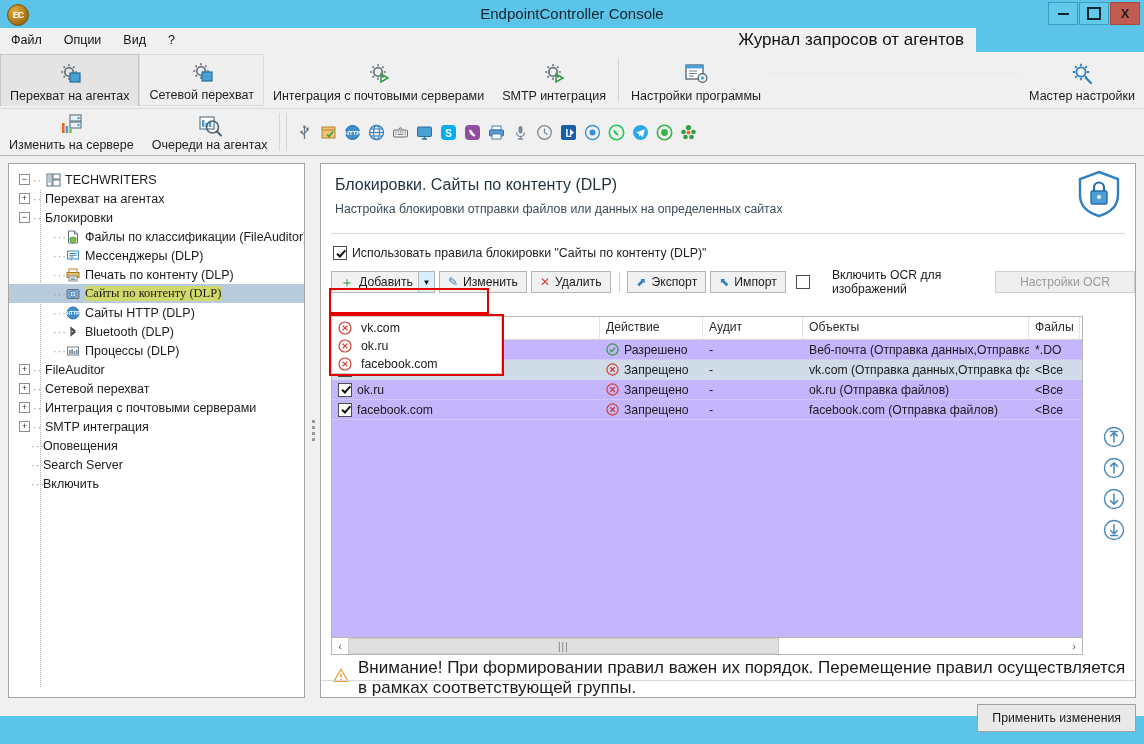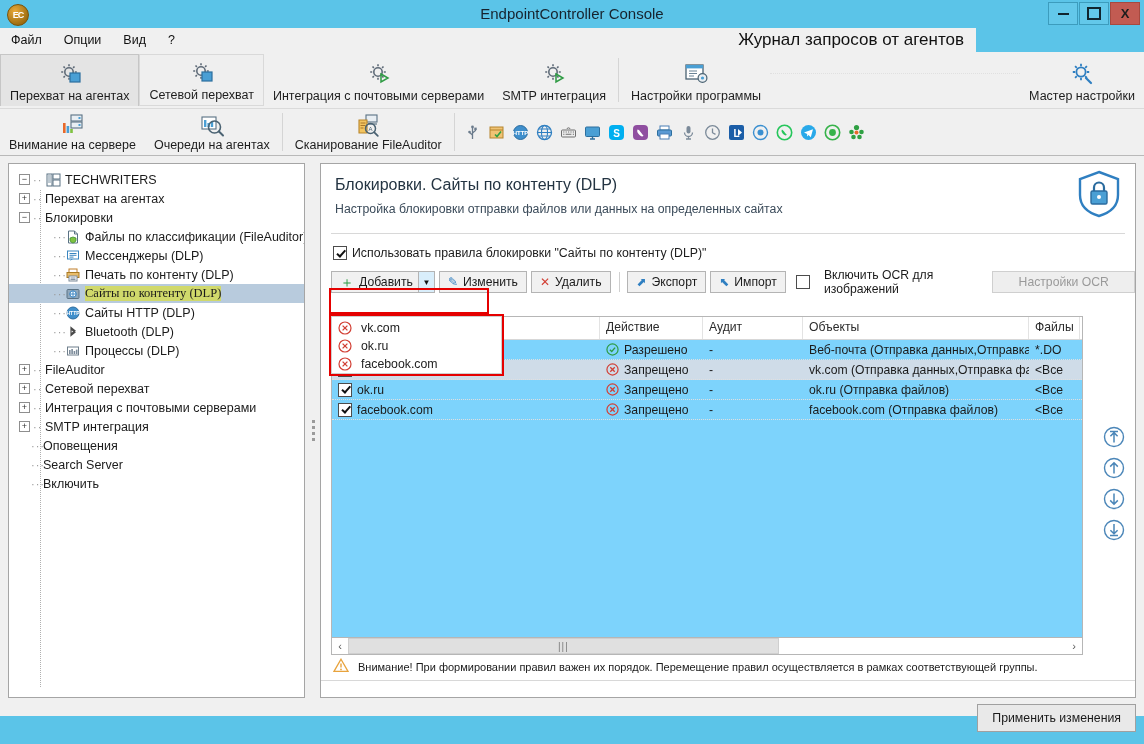--- a/index.html
+++ b/index.html
@@ -137,41 +137,41 @@
   }
   .gbtn.disabled{color:#9a9a9a;background:#eee;border-color:#cfcfcf;align-items:center;}
   .gbtn .glyph{font-size:12px;line-height:1;}
   .gbtn.split{padding-right:0;}
   .gbtn .caretbox{
     width:15px;height:20px;border-left:1px solid #b4b4b4;
     display:inline-flex;align-items:center;justify-content:center;
     background:#d9eefb;
   }
   .gsep{width:1px;height:20px;background:#cfcfcf;margin:0 4px;}
-  .ocr-wrap{display:flex;align-items:center;gap:14px;margin-left:6px;font-size:12.2px;}
+  .ocr-wrap{display:flex;align-items:center;gap:22px;margin-left:6px;font-size:12.2px;}
 
   
   .redbox{
     position:absolute;border:2px solid #e50000;pointer-events:none;
     left:8px;top:124px;width:160px;height:26px;box-sizing:border-box;
   }
   .redbox2{
     position:absolute;border:2px solid #e50000;pointer-events:none;
     left:8px;top:150px;width:175px;height:62px;box-sizing:border-box;
   }
   
   .dropmenu{
     position:absolute;left:10px;top:152px;width:171px;height:58px;
     background:#fff;border:1px solid #cfcfcf;box-sizing:border-box;
     z-index:40;padding:2px 0;
   }
   .dropitem{display:flex;align-items:center;gap:9px;height:18px;padding:0 6px;font-size:12.3px;color:#222;}
 
   
-  .grid{position:absolute;left:10px;top:152px;width:752px;height:322px;border:1px solid #b6b6b6;box-sizing:border-box;background:#7dd3fc;}
+  .grid{position:absolute;left:10px;top:152px;width:752px;height:322px;border:1px solid #b6b6b6;box-sizing:border-box;background:#c4b5fd;}
   .ghead{display:flex;height:22px;background:#fff;border-bottom:1px solid #d7d7d7;font-size:12.2px;color:#2b2b2b;}
   .ghead .gh{padding:3px 6px 0 6px;box-sizing:border-box;border-right:1px solid #e3e3e3;white-space:nowrap;overflow:hidden;}
   .grow{display:flex;height:19px;align-items:center;font-size:12.2px;border-bottom:1px dotted #e0e0e0;}
   .grow.sel{background:#cfdce8;}
   .gc{padding:0 6px;box-sizing:border-box;white-space:nowrap;overflow:hidden;display:flex;align-items:center;gap:5px;}
   .c1{width:268px;}
   .c2{width:103px;}
   .c3{width:100px;}
   .c4{width:226px;}
   .c5{width:51px;}
@@ -179,21 +179,21 @@
   
   .hscroll{position:absolute;left:10px;top:474px;width:752px;height:17px;border:1px solid #b6b6b6;border-top:none;box-sizing:border-box;background:#fff;display:flex;align-items:stretch;}
   .hs-arrow{width:16px;display:flex;align-items:center;justify-content:center;color:#5a5a5a;font-size:11px;background:#fff;}
   .hs-track{flex:1;position:relative;background:#fff;}
   .hs-thumb{position:absolute;left:0;top:0;height:100%;width:60%;background:#e0e0e0;border:1px solid #cfcfcf;box-sizing:border-box;display:flex;align-items:center;justify-content:center;color:#7d7d7d;font-size:10px;letter-spacing:1px;}
 
   
   .orderbtns{position:absolute;right:10px;top:262px;display:flex;flex-direction:column;gap:9px;align-items:center;}
   .obtn{width:22px;height:22px;}
 
-  .warnline{position:absolute;left:12px;top:494px;display:flex;align-items:center;gap:9px;font-size:11px;color:#1b1b1b;}
+  .warnline{position:absolute;left:12px;top:494px;display:flex;align-items:center;gap:9px;font-size:17px;color:#1b1b1b;}
   .mdiv{position:absolute;left:0;top:516px;width:100%;height:1px;background:#d8d8d8;}
 
   .applywrap{position:absolute;left:320px;top:548px;width:816px;height:34px;display:flex;justify-content:flex-end;align-items:flex-start;}
   .applybtn{
     height:26px;padding:0 14px;background:#e9e9e9;border:1px solid #a0a0a0;
     font-size:12.3px;color:#1b1b1b;display:inline-flex;align-items:center;cursor:default;
   }
 
   
   .statusbar{
@@ -328,54 +328,40 @@
           <svg width="26" height="26" viewBox="0 0 26 26">
             <rect x="12" y="3" width="11" height="6" fill="#e8eef3" stroke="#5a7284" stroke-width="1.1"></rect>
             <rect x="12" y="10" width="11" height="6" fill="#e8eef3" stroke="#5a7284" stroke-width="1.1"></rect>
             <rect x="19.5" y="5" width="2" height="2" fill="#4a9fd4"></rect>
             <rect x="19.5" y="12" width="2" height="2" fill="#4a9fd4"></rect>
             <rect x="4" y="11" width="2.6" height="10" fill="#e8692a"></rect>
             <rect x="7.6" y="14" width="2.6" height="7" fill="#4a9fd4"></rect>
             <rect x="11.2" y="17" width="2.6" height="4" fill="#7fc241"></rect>
           </svg>
         </div>
-        <div class="rlabel">Внимание на сервере</div>
+        <div class="rlabel">Изменить на сервере</div>
       </div>
 
 
       <div class="rbtn">
         <div class="ricon">
           <svg width="26" height="26" viewBox="0 0 26 26">
             <rect x="3" y="5" width="14" height="12" fill="#fff" stroke="#5a7284" stroke-width="1.1"></rect>
             <rect x="5" y="8" width="2.4" height="7" fill="#4a9fd4"></rect>
             <rect x="8.4" y="11" width="2.4" height="4" fill="#4a9fd4"></rect>
             <rect x="11.8" y="9.5" width="2.4" height="5.5" fill="#4a9fd4"></rect>
             <circle cx="15.5" cy="15" r="6" fill="none" stroke="#4a6272" stroke-width="1.6"></circle>
             <path d="M20 19.5l4 4" stroke="#4a6272" stroke-width="2" stroke-linecap="round"></path>
           </svg>
         </div>
         <div class="rlabel">Очереди на агентах</div>
       </div>
 
       <div class="vsep"></div>
 
-      <div class="rbtn">
-        <div class="ricon">
-          <svg width="26" height="26" viewBox="0 0 26 26">
-            <rect x="11" y="3" width="11" height="7" fill="#e8eef3" stroke="#5a7284" stroke-width="1.1"></rect>
-            <path d="M13 12h9" stroke="#5a7284" stroke-width="1.2"></path>
-            <path d="M4 8h8v13H4z" fill="#f3c460" stroke="#b9862a" stroke-width="1.1"></path>
-            <path d="M5.5 11h5M5.5 13.5h5M5.5 16h3" stroke="#a9772a" stroke-width="1"></path>
-            <circle cx="15.5" cy="16.5" r="5" fill="none" stroke="#4a6272" stroke-width="1.5"></circle>
-            <text x="15.5" y="19" font-size="6" text-anchor="middle" fill="#4a6272" font-family="Liberation Sans,sans-serif">A</text>
-            <path d="M19.3 20.3l3.5 3.5" stroke="#4a6272" stroke-width="1.8" stroke-linecap="round"></path>
-          </svg>
-        </div>
-        <div class="rlabel">Сканирование FileAuditor</div>
-      </div>
 
       <div class="vsep"></div>
 
       <div class="iconstrip">
         <span class="mini">
           <svg width="17" height="17" viewBox="0 0 17 17">
               <g stroke="#6b7b8c" stroke-width="1.3" fill="none">
                 <path d="M8.5 15V4"></path>
                 <path d="M8.5 9l3-2.5V5"></path>
                 <path d="M8.5 11l-3-2.5"></path>

